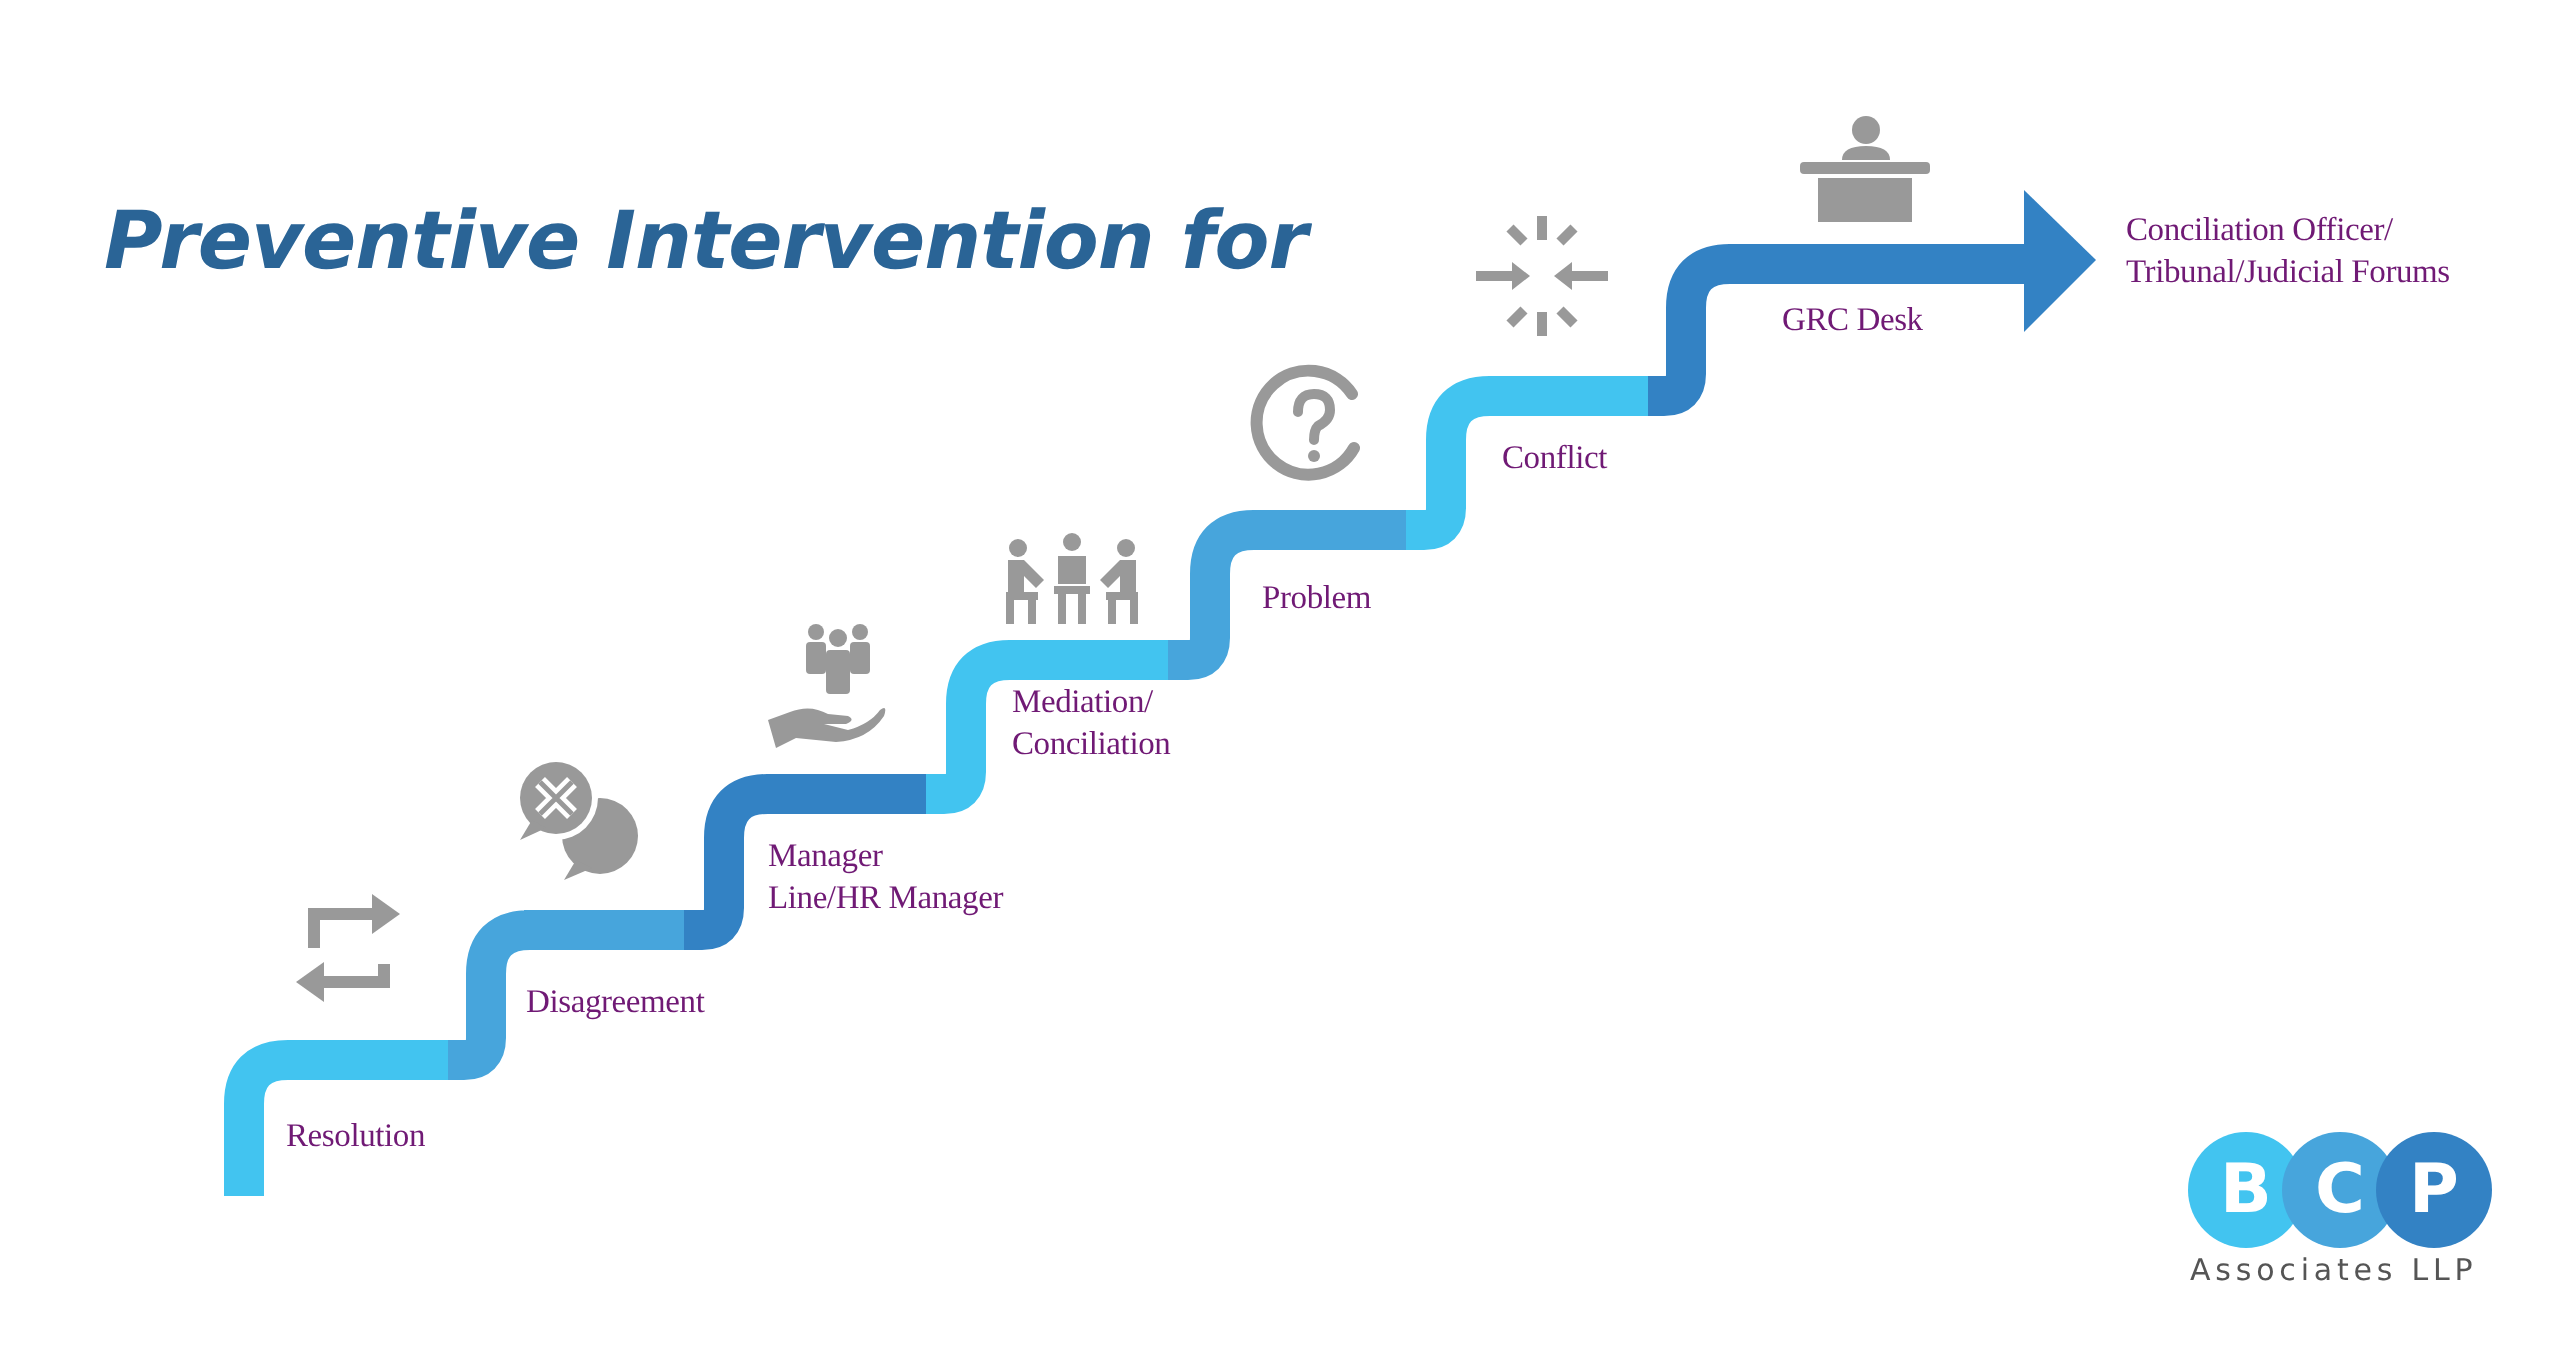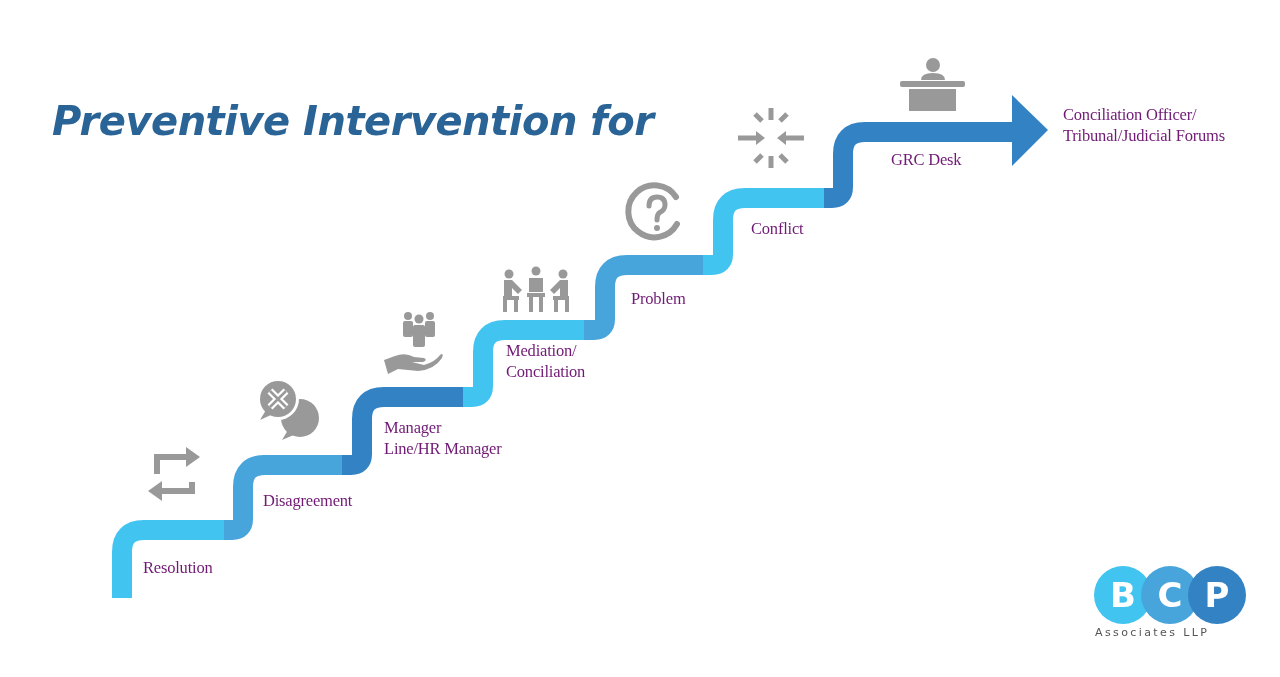--- a/index.html
+++ b/index.html
@@ -9,21 +9,21 @@
            font-family: "DejaVu Sans", sans-serif; font-style: italic; font-weight: bold;
            font-size: 40px; line-height: 42px; letter-spacing: -0.5px; }
   .title div { white-space: nowrap; }
   .label { position: absolute; color: #701a75; font-size: 16.5px; line-height: 21px;
            font-family: Liberation Serif, serif; white-space: nowrap; letter-spacing: -0.2px; }
   svg.diagram { position: absolute; left: 0; top: 0; }
   .logo { position: absolute; left: 1090px; top: 566px; width: 160px; height: 80px; }
   .logo .c { position: absolute; top: 0; width: 58px; height: 58px; border-radius: 50%;
              color: #fff; font-family: "DejaVu Sans", sans-serif; font-weight: bold;
              font-size: 34px; line-height: 58px; text-align: center; }
-  .logo .assoc { position: absolute; left: 5px; top: 60px; font-size: 11px; color: #555;
+  .logo .assoc { position: absolute; left: 5px; top: 60px; font-size: 15px; color: #555;
                  letter-spacing: 2.4px; font-family: "DejaVu Sans", sans-serif; white-space: nowrap; }
 </style>
 </head>
 <body>
 
 <div class="title">
   <div>Preventive Intervention for</div>
 </div>
 
 <svg class="diagram" width="1280" height="677" viewBox="0 0 1280 677">

